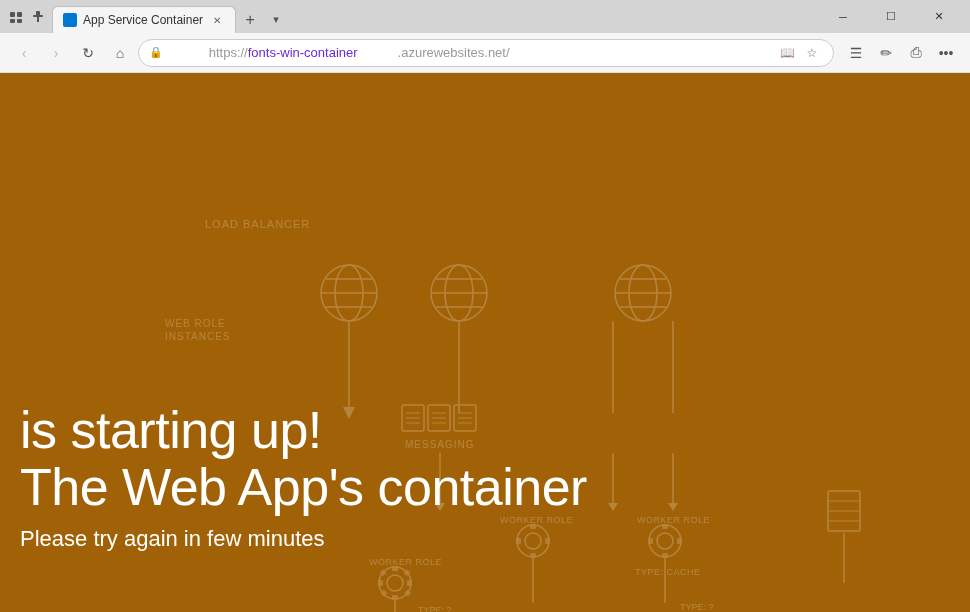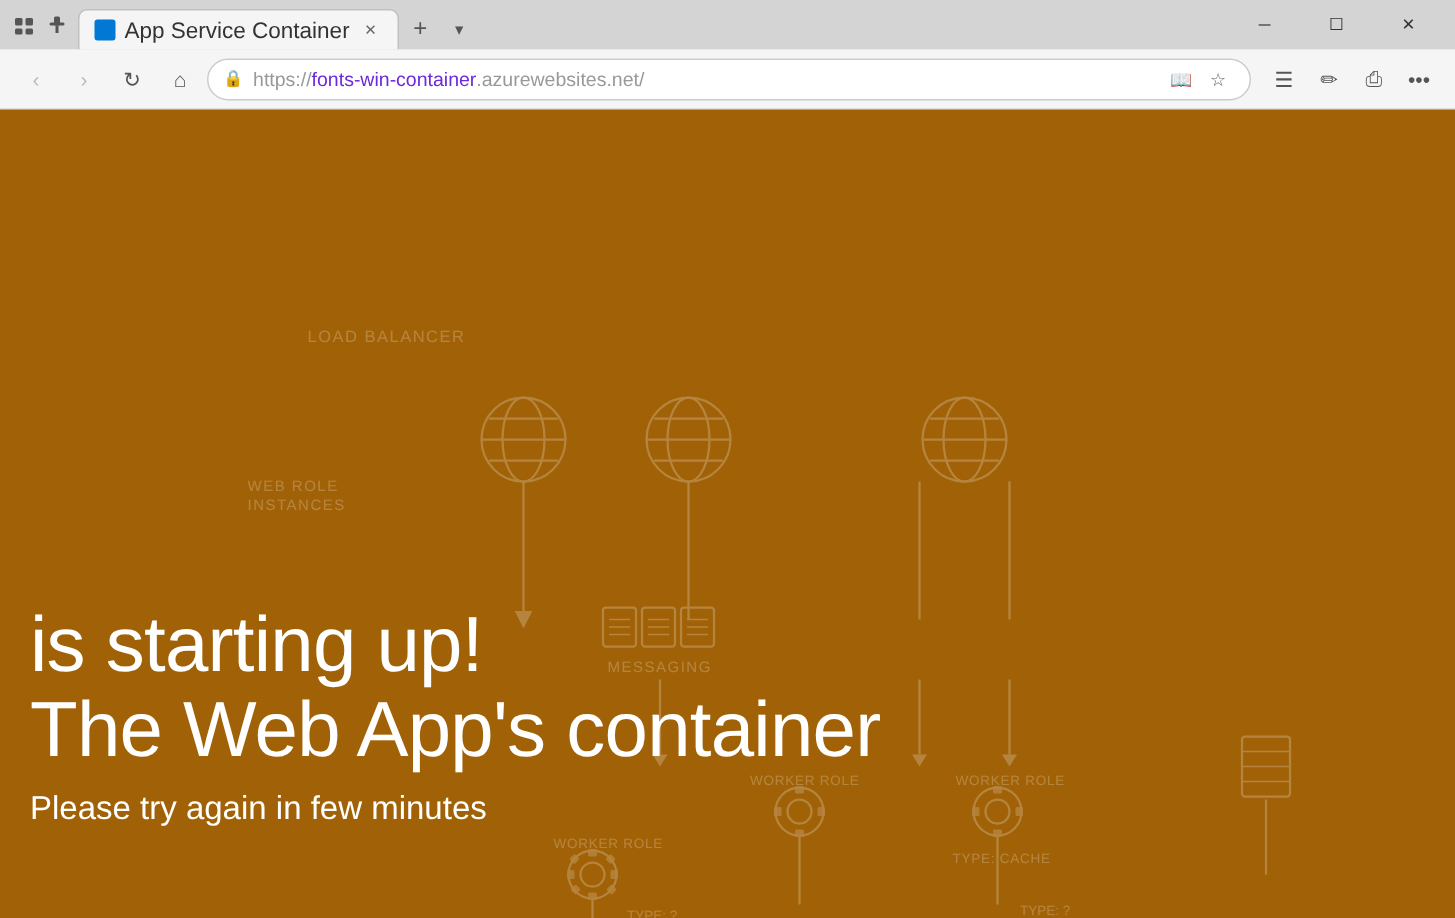--- a/index.html
+++ b/index.html
@@ -63,21 +63,21 @@
       background: #0078d4;
       border-radius: 2px;
       flex-shrink: 0;
     }
 
     .tab-title {
       flex: 1;
       overflow: hidden;
       text-overflow: ellipsis;
       white-space: nowrap;
-      font-size: 15px;
+      font-size: 12px;
     }
 
     .tab-close {
       width: 16px;
       height: 16px;
       display: flex;
       align-items: center;
       justify-content: center;
       border-radius: 3px;
       font-size: 10px;
@@ -166,21 +166,21 @@
       color: #666;
       font-size: 11px;
     }
 
     .address-text {
       flex: 1;
       font-size: 13px;
       color: #333;
     }
 
-    .address-text span.gray { color: #999; }
+    .address-text span.gray { color: #999; margin-left: 40px; }
     .address-text span.blue { color: #6d28d9; font-weight: 500; }
 
     .address-icons {
       display: flex;
       gap: 2px;
     }
 
     .addr-icon-btn {
       width: 22px;
       height: 22px;

